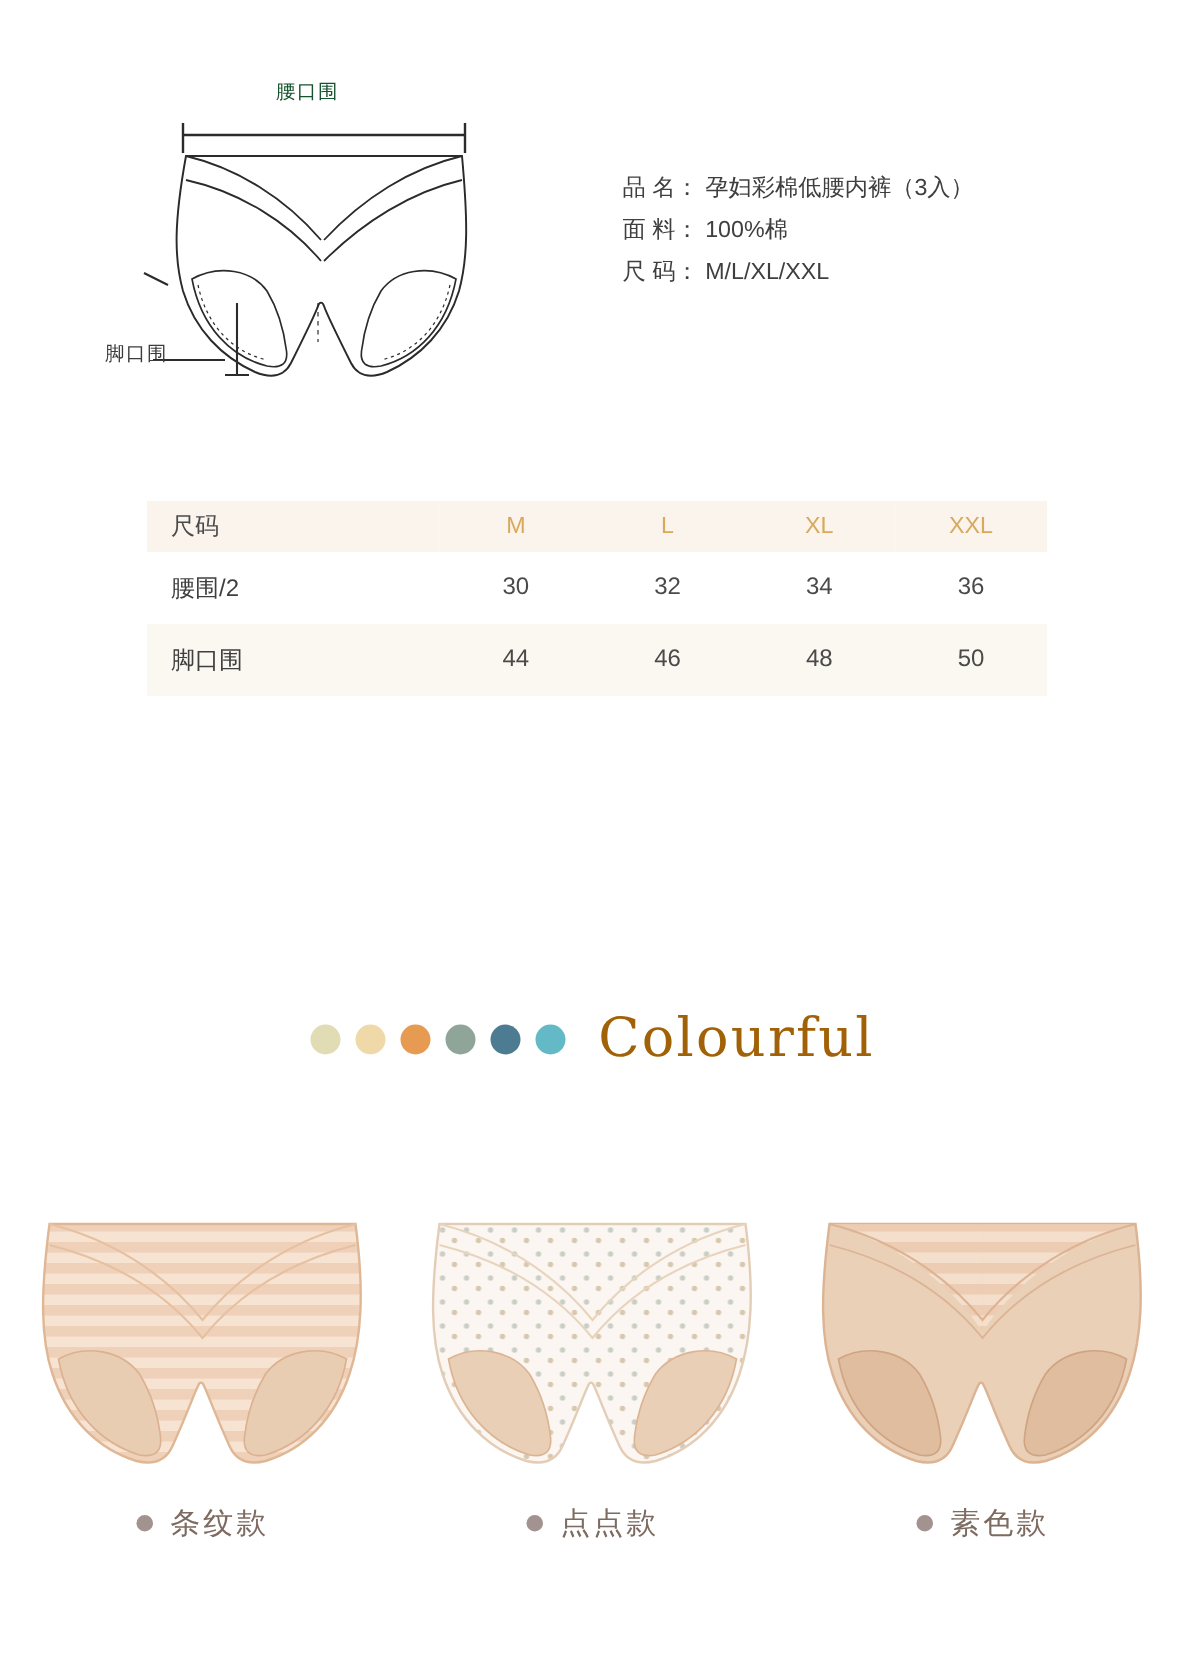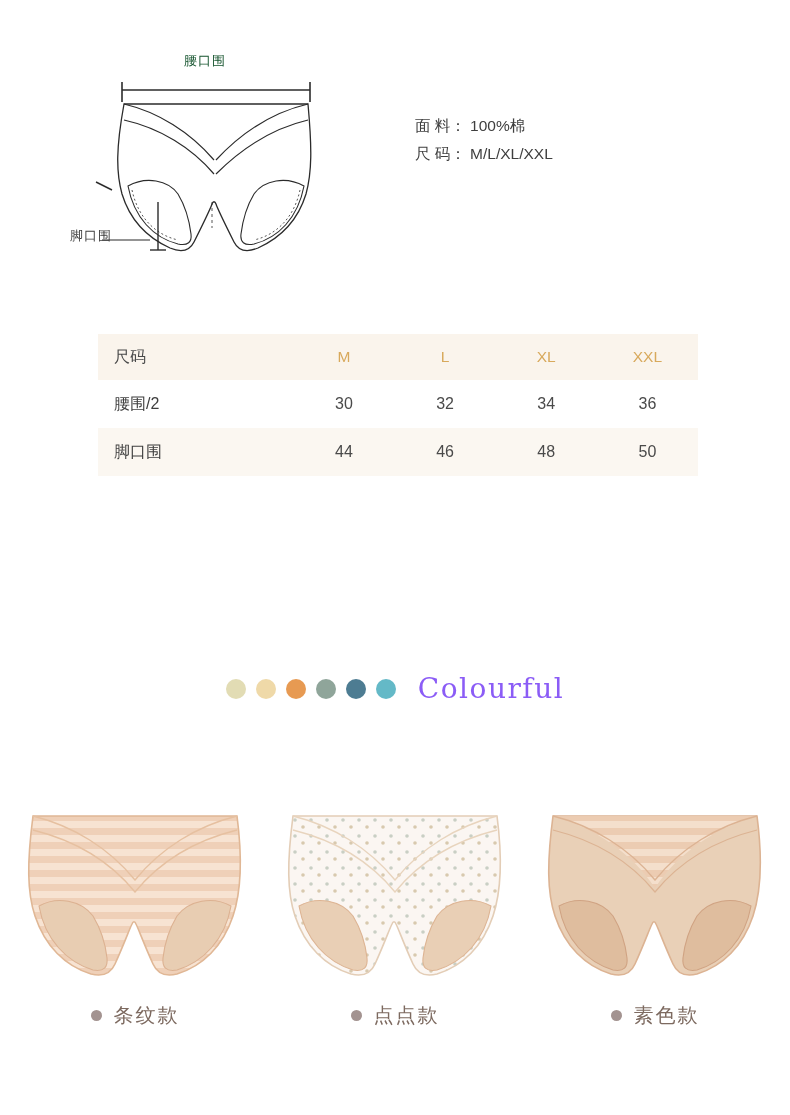--- a/index.html
+++ b/index.html
@@ -65,21 +65,21 @@
   }
   .size-table tr { height: 48px; }
   .size-table th, .size-table td {
     text-align: center;
     font-weight: normal;
     font-size: 16px;
     color: #4a4a4a;
   }
   .size-table thead tr {
     background: #faf4ec;
-    height: 46px;
+    height: 34px;
     border-radius: 20px;
   }
   .size-table thead th:first-child {
     text-align: left;
     padding-left: 16px;
     color: #4a4a4a;
     font-size: 16px;
   }
   .size-table thead th.szhdr {
     color: #d8a95c;
@@ -114,23 +114,23 @@
     gap: 10px;
     margin-right: 22px;
   }
   .dot {
     width: 20px; height: 20px;
     border-radius: 50%;
     display: block;
   }
   .colourful-text {
     font-family: "DejaVu Serif", serif;
-    font-size: 28px;
+    font-size: 36px;
     letter-spacing: 1.5px;
-    color: #8b5cf6;
+    color: #a16207;
     font-weight: normal;
   }
 
   
   .products {
     position: absolute;
     left: 0;
     top: 800px;
     width: 790px;
     display: flex;
@@ -204,20 +204,21 @@
       <path d="M150,150 L150,176" fill="none" stroke="#2b2b2b" stroke-width="0.8" stroke-dasharray="3,3"></path>
 
       <line x1="34" y1="130" x2="50" y2="138" stroke="#2b2b2b" stroke-width="1.4"></line>
       <line x1="96" y1="198" x2="96" y2="150" stroke="#2b2b2b" stroke-width="1.4"></line>
       <line x1="88" y1="198" x2="104" y2="198" stroke="#2b2b2b" stroke-width="1.4"></line>
       <line x1="40" y1="188" x2="88" y2="188" stroke="#2b2b2b" stroke-width="1.2"></line>
     </svg>
   </div>
 
   <div class="spec-list">
+    <div>品 名： 孕妇彩棉低腰内裤（3入）</div>
     <div>面 料： 100%棉</div>
     <div>尺 码： M/L/XL/XXL</div>
   </div>
 </div>
 
 <table class="size-table">
   <colgroup>
     <col class="c0">
       <col class="c1">
       <col class="c2">

